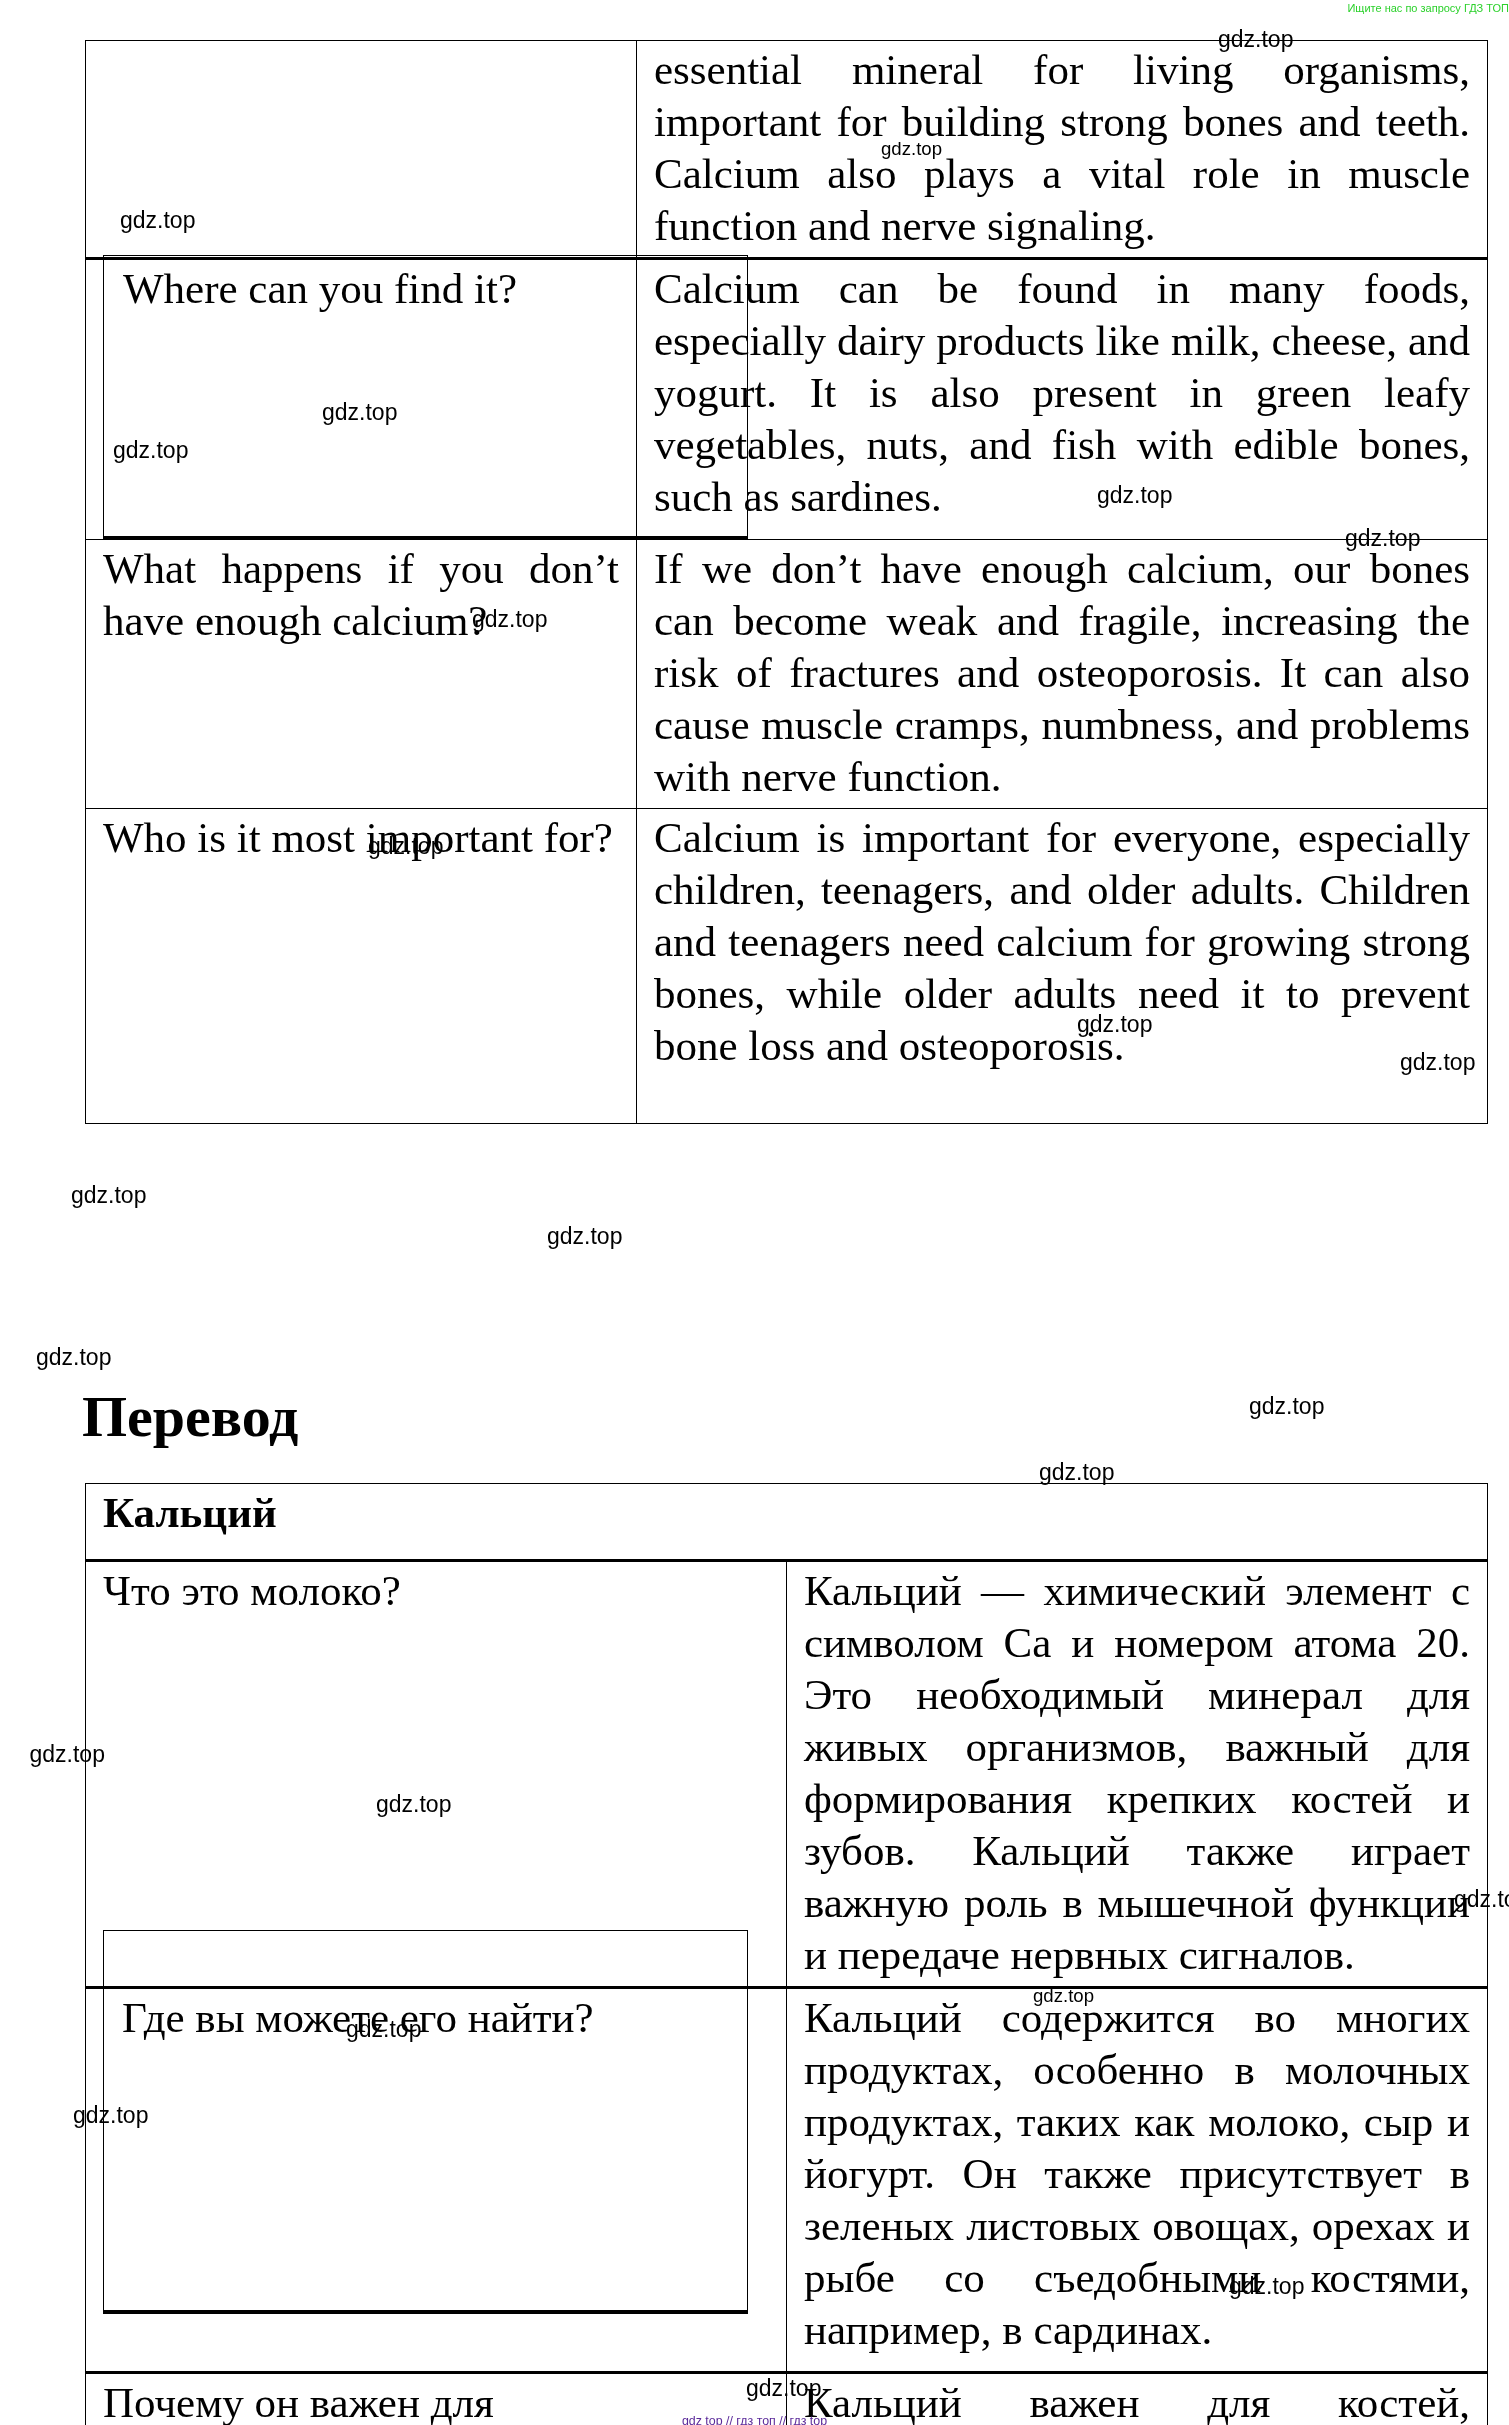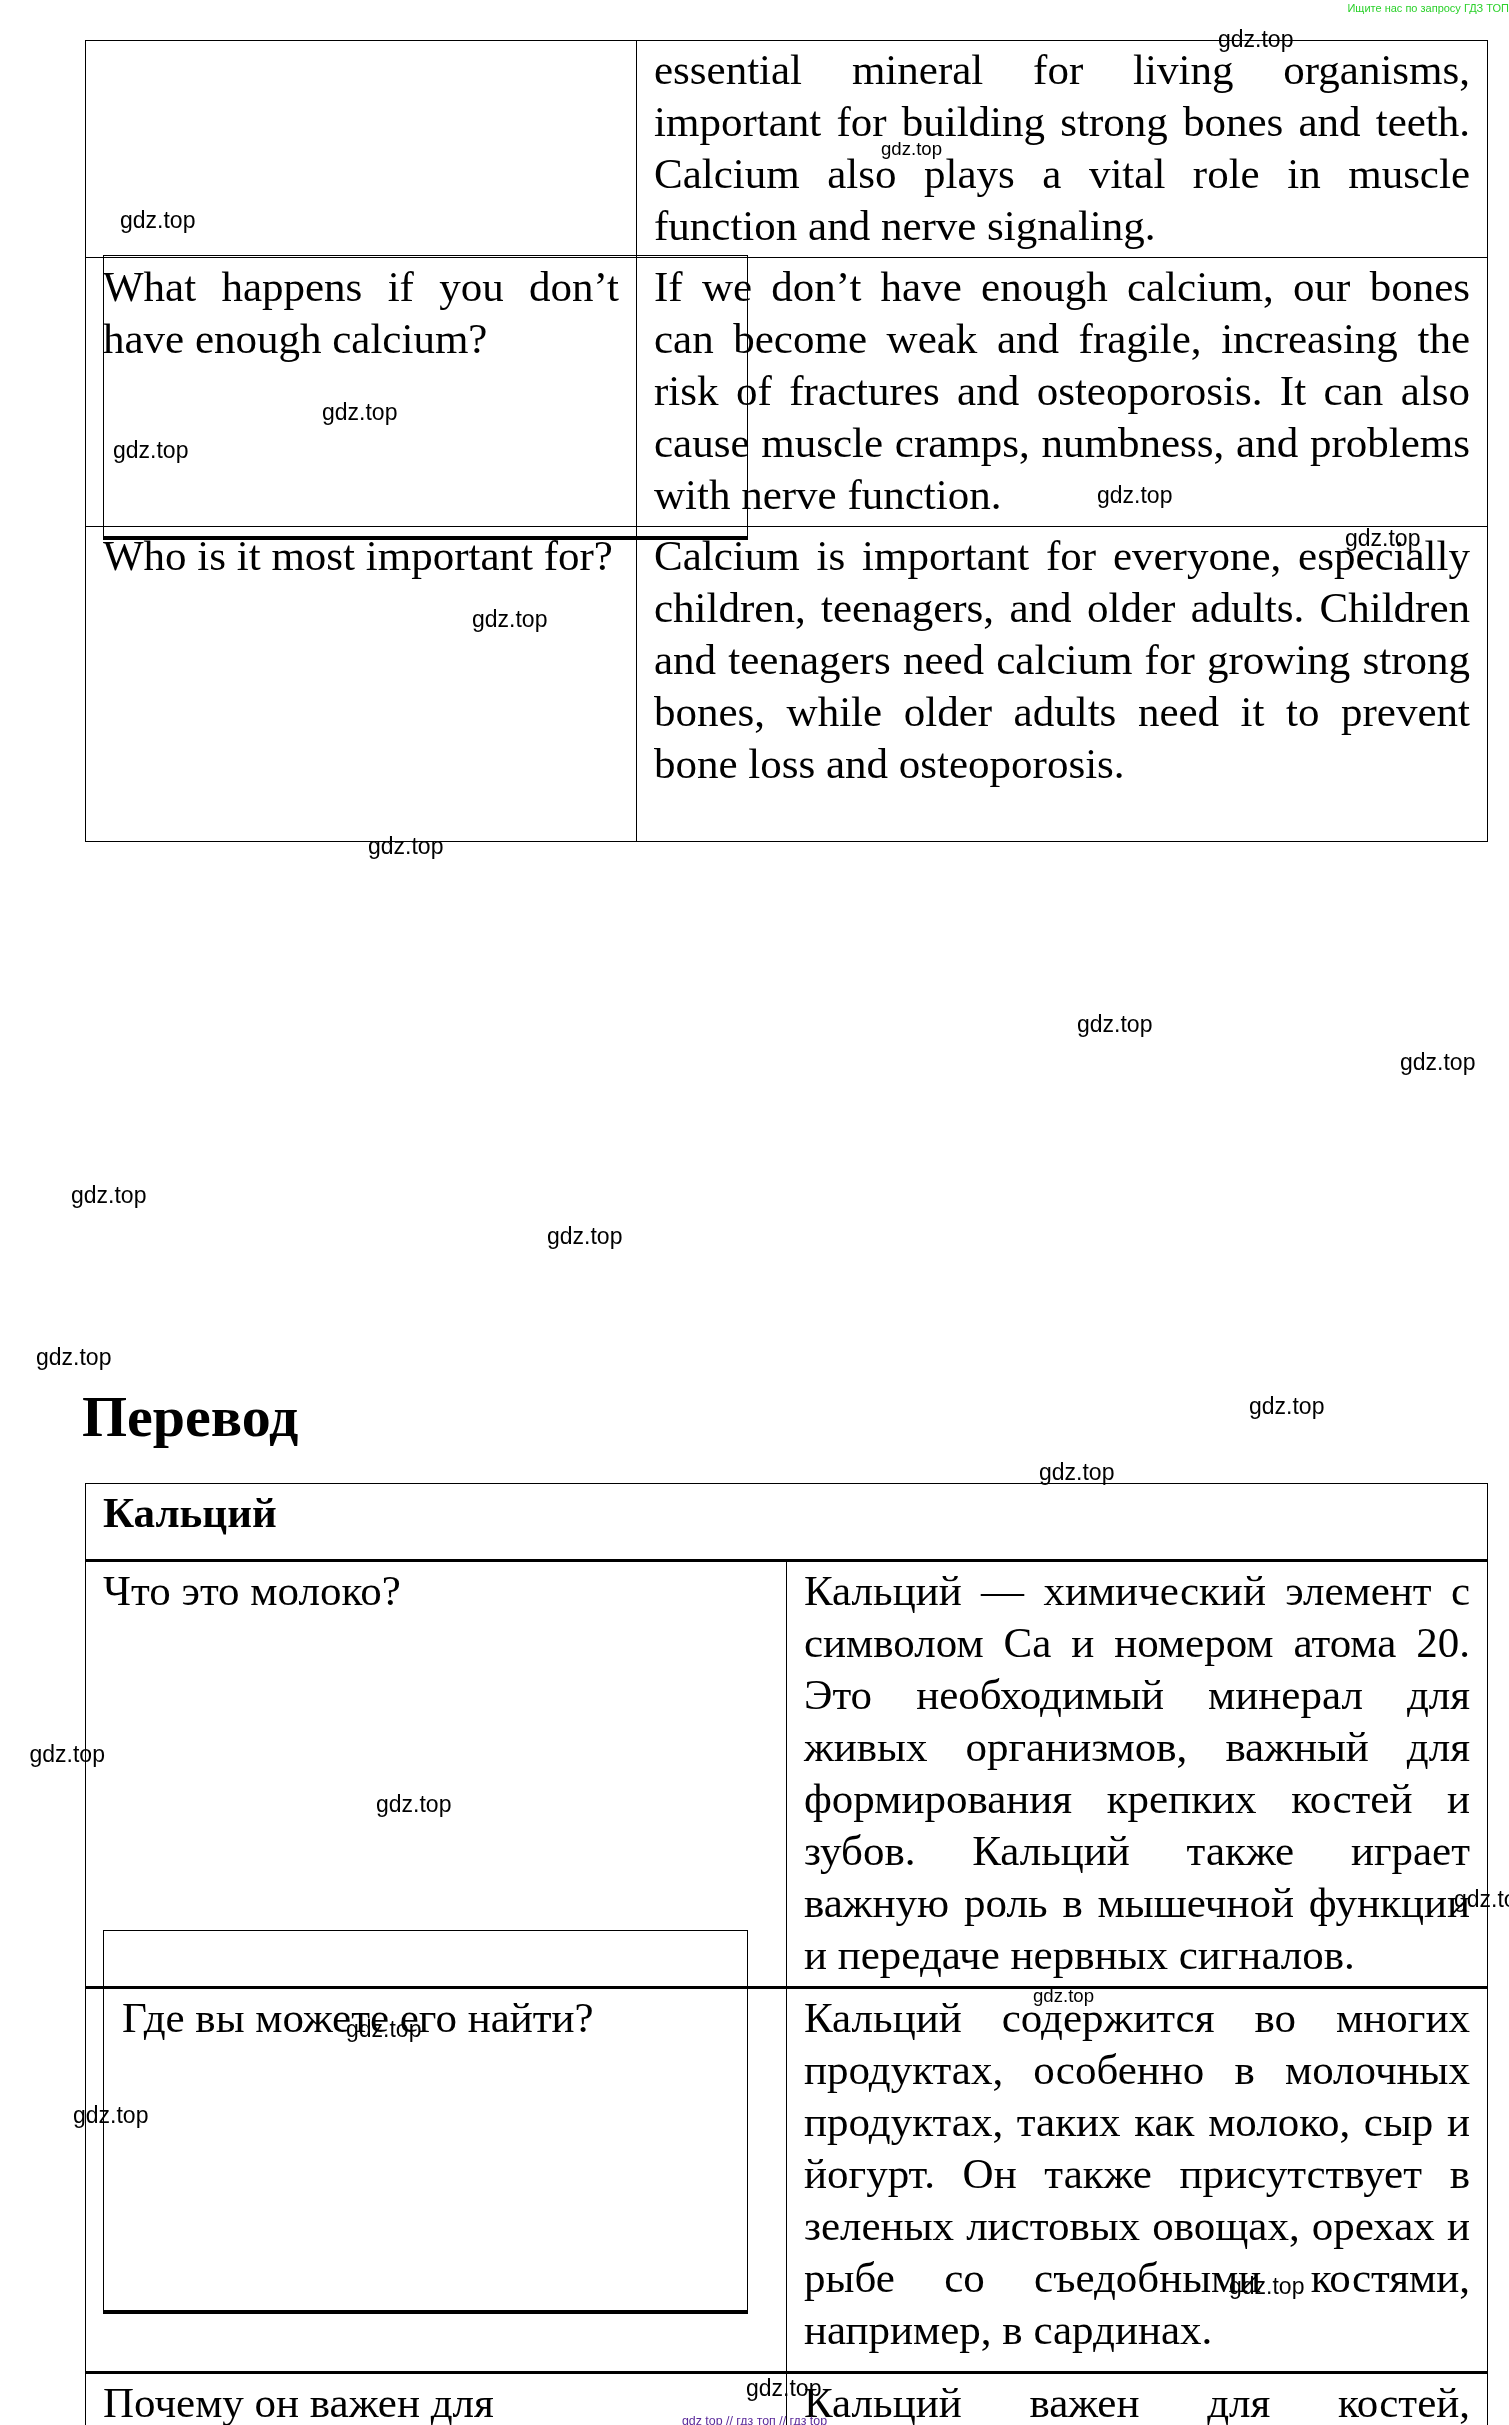--- a/index.html
+++ b/index.html
@@ -18,20 +18,24 @@
 </head>
 <body>
 
 <div class="banner">Ищите нас по запросу ГДЗ ТОП</div>
 
 <table class="t" style="top:40px;">
   <tbody>
       <tr style="height:217px;">
     <td class="q"></td>
     <td>essential mineral for living organisms, important for building strong bones and teeth. Calcium also plays a vital role in muscle function and nerve signaling.</td>
+  </tr>
+  <tr class="thick" style="height:281px;">
+    <td class="q" style="padding-left:37px;">Where can you find it?</td>
+    <td>Calcium can be found in many foods, especially dairy products like milk, cheese, and yogurt. It is also present in green leafy vegetables, nuts, and fish with edible bones, such as sardines.</td>
   </tr>
   <tr style="height:264px;">
     <td class="q">What happens if you don’t have enough calcium?</td>
     <td>If we don’t have enough calcium, our bones can become weak and fragile, increasing the risk of fractures and osteoporosis. It can also cause muscle cramps, numbness, and problems with nerve function.</td>
   </tr>
   <tr style="height:315px;">
     <td class="q">Who is it most important for?</td>
     <td>Calcium is important for everyone, especially children, teenagers, and older adults. Children and teenagers need calcium for growing strong bones, while older adults need it to prevent bone loss and osteoporosis.</td>
   </tr>
 </tbody>

